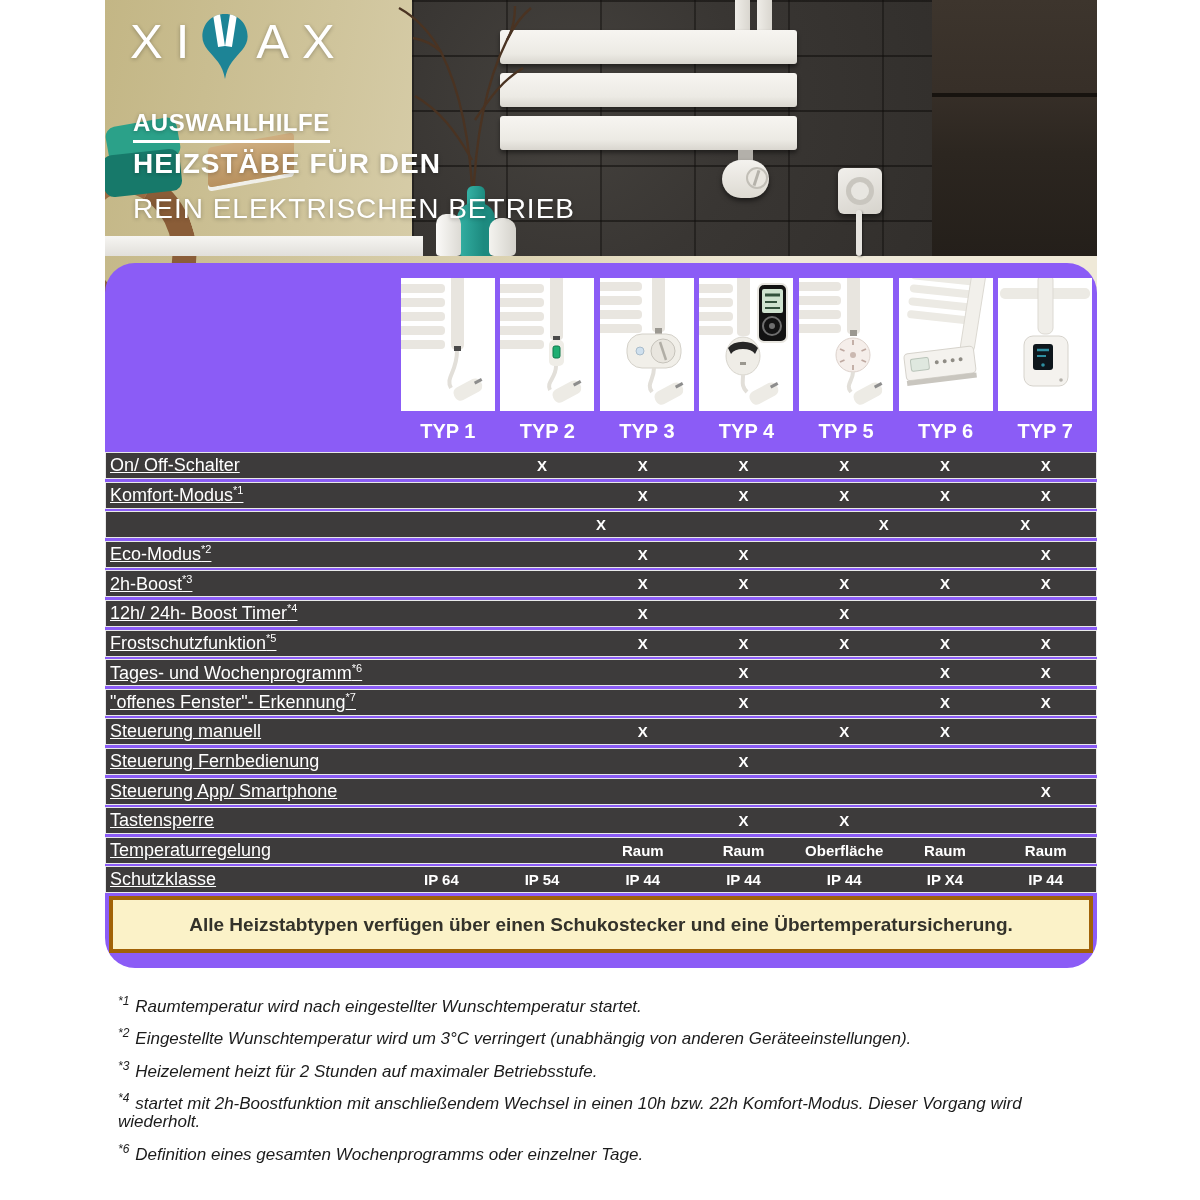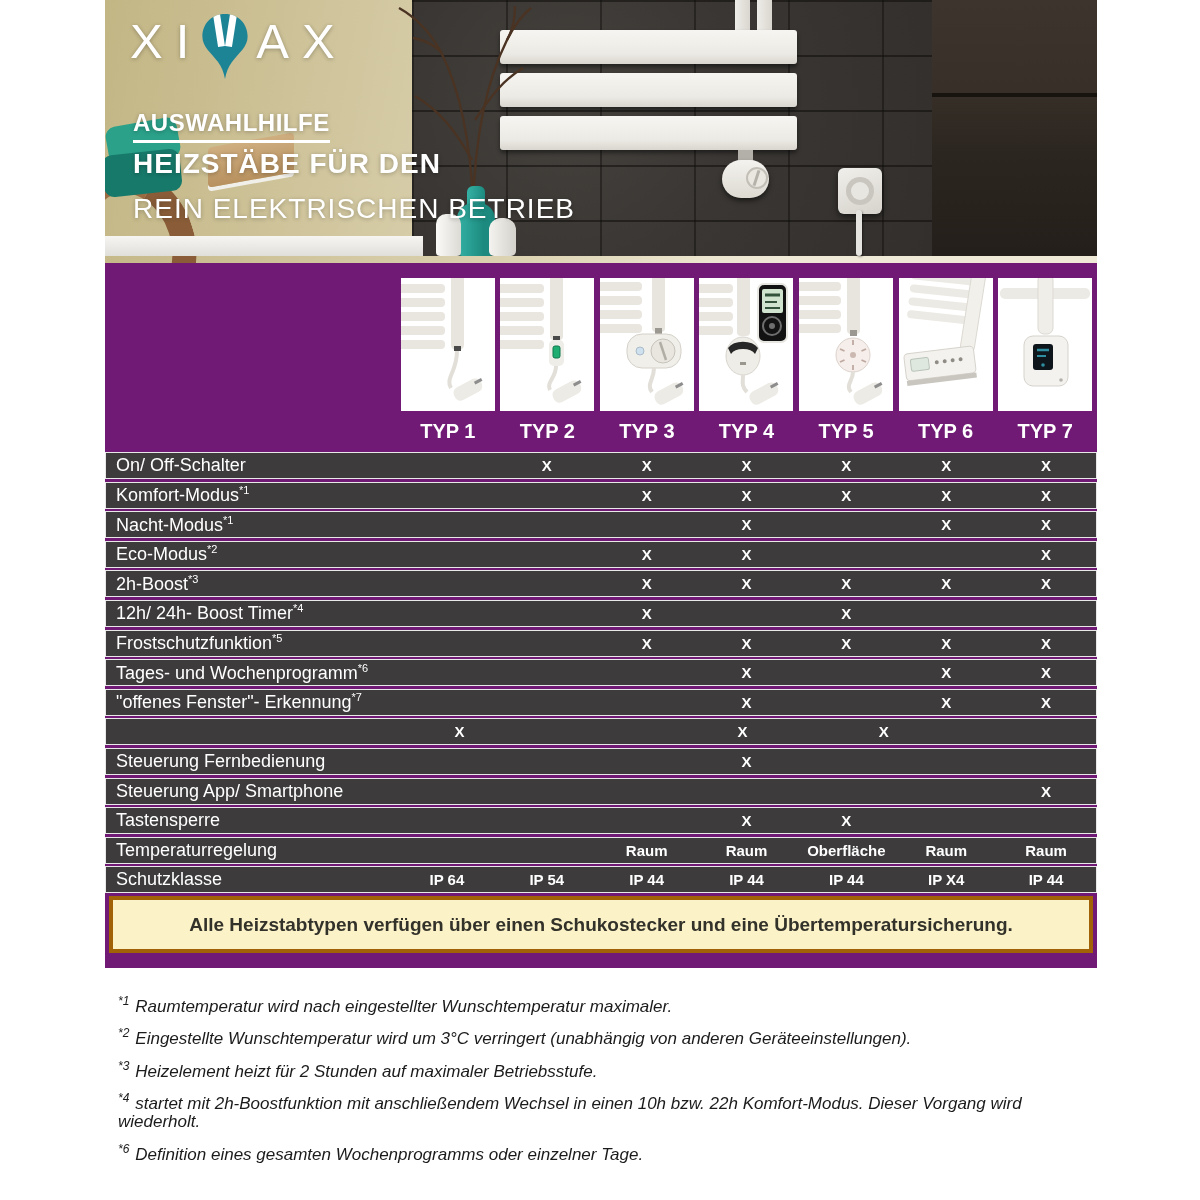--- a/index.html
+++ b/index.html
@@ -50,32 +50,32 @@
   .hero-text{position:absolute;left:28px;color:#fff;text-shadow:0 1px 4px rgba(0,0,0,.28);}
   #logo{top:10px;left:25px;display:flex;align-items:flex-start;}
   .logo-letters{font-size:49px;letter-spacing:13px;font-weight:400;line-height:62px;}
   #logo svg{margin:2px 2px 0 -6px;}
   #kicker{top:109px;font-size:24px;font-weight:bold;letter-spacing:.5px;
         border-bottom:3px solid #fff;padding-bottom:3px;}
   #title1{top:148px;font-size:28px;font-weight:bold;letter-spacing:1px;}
   #title2{top:193px;font-size:28px;font-weight:normal;letter-spacing:1px;}
 
   
-  #panel{position:absolute;left:105px;top:263px;width:992px;height:705px;background:#701a75;
-         box-sizing:border-box;padding-top:15px;}
+  #panel{position:absolute;left:105px;top:263px;width:992px;height:705px;background:#8b5cf6;
+         box-sizing:border-box;padding-top:15px;border-radius:30px;}
   #imgrow{display:flex;margin-left:293px;height:133px;}
   .type-col{width:99.57px;display:flex;justify-content:center;}
   .img-box{width:94px;height:133px;background:#fff;}
   #labelrow{display:flex;margin-left:293px;margin-top:9px;height:24px;}
   .type-label{width:99.57px;text-align:center;color:#fff;font-size:20px;font-weight:bold;}
 
   #rows{margin-top:8px;}
   .row{display:flex;align-items:center;height:27px;box-sizing:border-box;
        border:1.5px solid #e9e9e9;background:#3d3b3b;margin-bottom:2.6px;}
-  .row-label{flex:0 0 281px;padding-left:10px;color:#fff;font-size:18px;white-space:nowrap;}
+  .row-label{flex:0 0 281px;padding-left:4px;color:#fff;font-size:18px;white-space:nowrap;text-decoration:underline;}
   .row-label sup{font-size:11px;}
   .cell{flex:1;text-align:center;color:#fff;font-size:15px;font-weight:bold;}
 
   #banner{margin:3px 4px 0;height:49px;border:4px solid #a16207;background:#fbf2c8;
           display:flex;align-items:center;justify-content:center;
           color:#33322a;font-size:19px;font-weight:bold;}
 
   
   #footnotes{position:absolute;left:118px;top:992px;width:980px;color:#1b1b1b;
              font-style:italic;font-size:17px;}
@@ -338,21 +338,20 @@
           <div class="row-label"><span>Komfort-Modus</span><sup>*1</sup></div>
           <div class="cell"></div>
           <div class="cell"></div>
           <div class="cell">X</div>
           <div class="cell">X</div>
           <div class="cell">X</div>
           <div class="cell">X</div>
           <div class="cell">X</div>
         </div>
         <div class="row">
-          <div class="row-label"><span>Nacht-Modus</span><sup>*1</sup></div>
           <div class="cell"></div>
           <div class="cell"></div>
           <div class="cell"></div>
           <div class="cell">X</div>
           <div class="cell"></div>
           <div class="cell">X</div>
           <div class="cell">X</div>
         </div>
         <div class="row">
           <div class="row-label"><span>Eco-Modus</span><sup>*2</sup></div>
@@ -408,20 +407,21 @@
           <div class="row-label"><span>"offenes Fenster"- Erkennung</span><sup>*7</sup></div>
           <div class="cell"></div>
           <div class="cell"></div>
           <div class="cell"></div>
           <div class="cell">X</div>
           <div class="cell"></div>
           <div class="cell">X</div>
           <div class="cell">X</div>
         </div>
         <div class="row">
+          <div class="row-label"><span>Steuerung manuell</span></div>
           <div class="cell"></div>
           <div class="cell"></div>
           <div class="cell">X</div>
           <div class="cell"></div>
           <div class="cell">X</div>
           <div class="cell">X</div>
           <div class="cell"></div>
         </div>
         <div class="row">
           <div class="row-label"><span>Steuerung Fernbedienung</span></div>
@@ -472,20 +472,20 @@
           <div class="cell">IP 44</div>
           <div class="cell">IP X4</div>
           <div class="cell">IP 44</div>
         </div>
       </div>
 
     <div id="banner">Alle Heizstabtypen verfügen über einen Schukostecker und eine Übertemperatursicherung.</div>
   </div>
 
   <div id="footnotes">
-      <div class="fn"><sup>*1</sup><span>Raumtemperatur wird nach eingestellter Wunschtemperatur maximaler.</span></div>
+      <div class="fn"><sup>*1</sup><span>Raumtemperatur wird nach eingestellter Wunschtemperatur startet.</span></div>
       <div class="fn"><sup>*2</sup><span>Eingestellte Wunschtemperatur wird um 3°C verringert (unabhängig von anderen Geräteeinstellungen).</span></div>
       <div class="fn"><sup>*3</sup><span>Heizelement heizt für 2 Stunden auf maximaler Betriebsstufe.</span></div>
       <div class="fn"><sup>*4</sup><span>startet mit 2h-Boostfunktion mit anschließendem Wechsel in einen 10h bzw. 22h Komfort-Modus. Dieser Vorgang wird wiederholt.</span></div>
       <div class="fn"><sup>*6</sup><span>Definition eines gesamten Wochenprogramms oder einzelner Tage.</span></div>
     </div>
 
 </div>
 
 </body></html>

